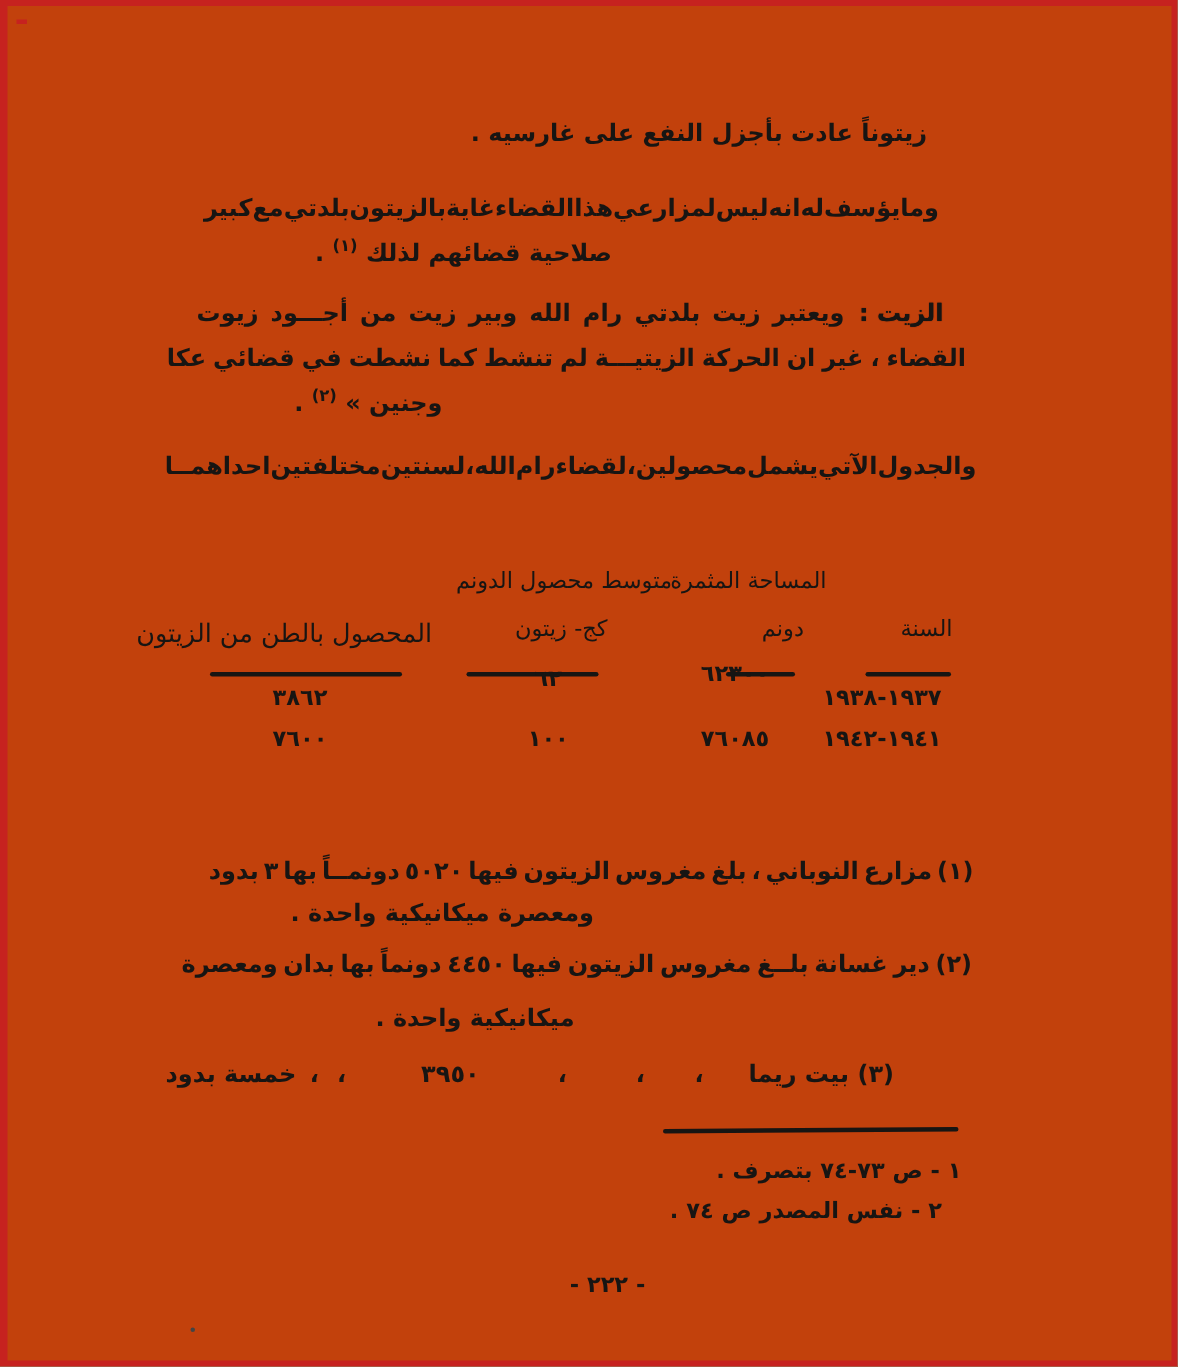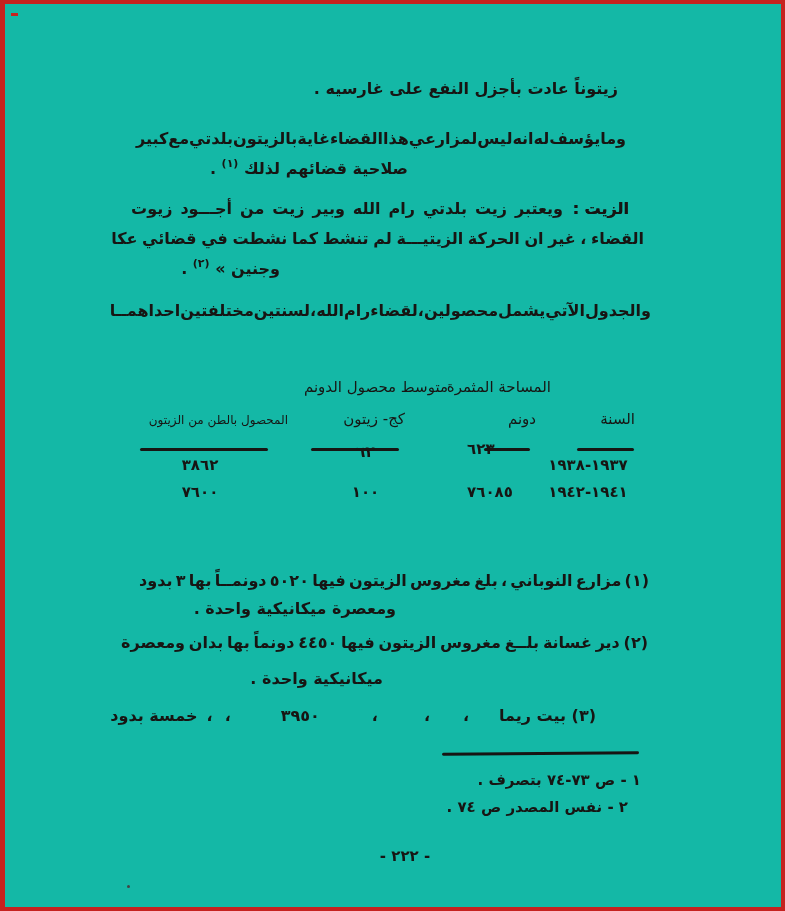--- a/index.html
+++ b/index.html
@@ -1,20 +1,20 @@
 <!DOCTYPE html>
 <html lang="ar" dir="rtl"><head>
 <meta charset="utf-8">
 <style>
   html,body{margin:0;padding:0;background:#888;}
   .page{
     position:relative;
     width:785px;height:911px;
     box-sizing:border-box;
-    background:#14b8a6;
+    background:#c2410c;
     border:4px solid #c6221f;
     border-left-width:5px;
     overflow:hidden;
     font-family:"DejaVu Sans", sans-serif;
     color:#171513;
     direction:rtl;
   }
   .t{
     position:absolute;
     font-size:16px;
@@ -87,21 +87,21 @@
       <span>الحركة</span>
       <span>الزيتيـــة</span>
       <span>لم</span>
       <span>تنشط</span>
       <span>كما</span>
       <span>نشطت</span>
       <span>في</span>
       <span>قضائي</span>
       <span>عكا</span>
     </div>
-  <div class="t" style="right:501px;top:254px;">
+  <div class="t" style="right:486px;top:254px;">
     <span>وجنين »</span>
     <span class="sup">(٢)</span>
     <span>.</span>
   </div>
 
   <div class="t j" style="right:130px;width:540px;top:296px;">
       <span>والجدول</span>
       <span>الآتي</span>
       <span>يشمل</span>
       <span>محصولين</span>
@@ -114,21 +114,21 @@
       <span>مختلفتين</span>
       <span>احداهمــا</span>
     </div>
 
   <div class="tblh" style="left:448px;width:98px;top:374px;">المساحة المثمرة</div>
   <div class="tblh" style="left:283px;width:160px;top:374px;">متوسط محصول الدونم</div>
 
   <div class="tblh" style="left:570px;width:60px;top:406px;">السنة</div>
   <div class="tblh" style="left:473px;width:58px;top:406px;">دونم</div>
   <div class="tblh" style="left:300px;width:100px;top:406px;">كج- زيتون</div>
-  <div class="tblh" style="left:113px;width:170px;top:409px;font-size:12px;letter-spacing:-0.3px;">المحصول بالطن من الزيتون</div>
+  <div class="tblh" style="left:113px;width:170px;top:409px;font-size:17px;letter-spacing:-0.3px;">المحصول بالطن من الزيتون</div>
 
   <div class="u" style="left:572px;width:57px;top:444px;"></div>
   <div class="u" style="left:479px;width:46px;top:444px;"></div>
   <div class="u" style="left:306px;width:88px;top:444px;"></div>
   <div class="u" style="left:135px;width:128px;top:444px;"></div>
 
   <div class="tbld" style="left:533px;width:100px;top:452px;">١٩٣٧-١٩٣٨</div>
   <div class="tbld" style="left:445px;width:80px;top:436px;">٦٢٣٠٠</div>
   <div class="tbld" style="left:323px;width:75px;top:439px;">٦٢</div>
   <div class="tbld" style="left:155px;width:80px;top:452px;">٣٨٦٢</div>

